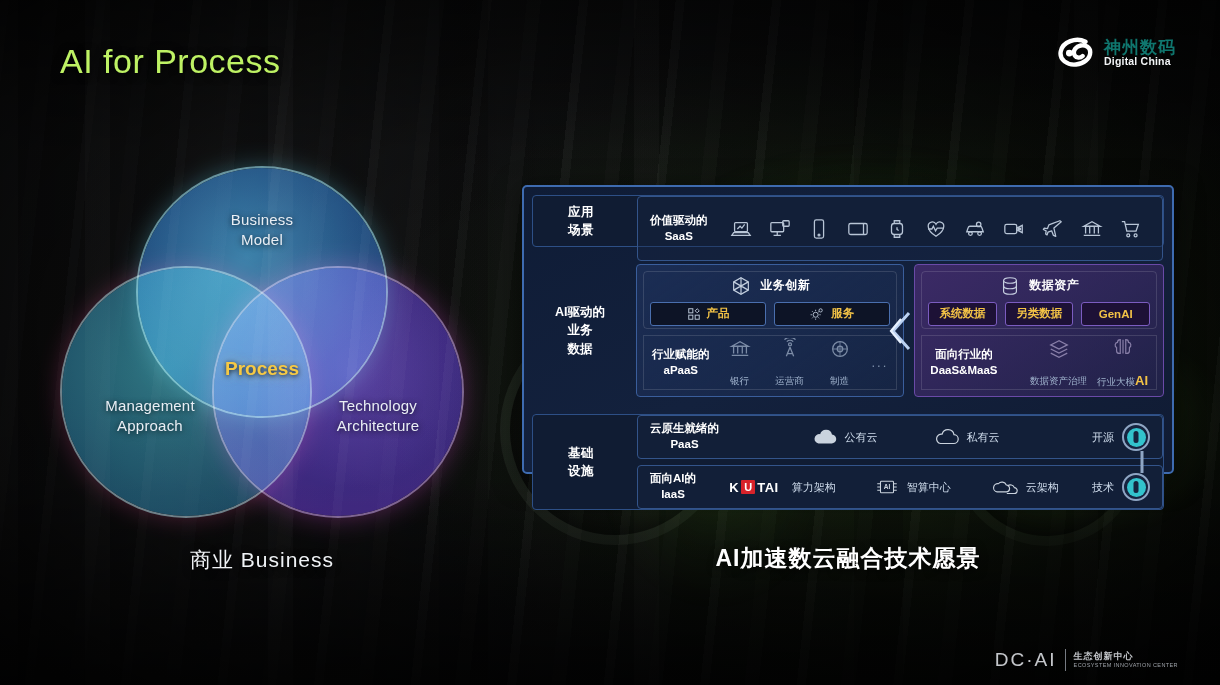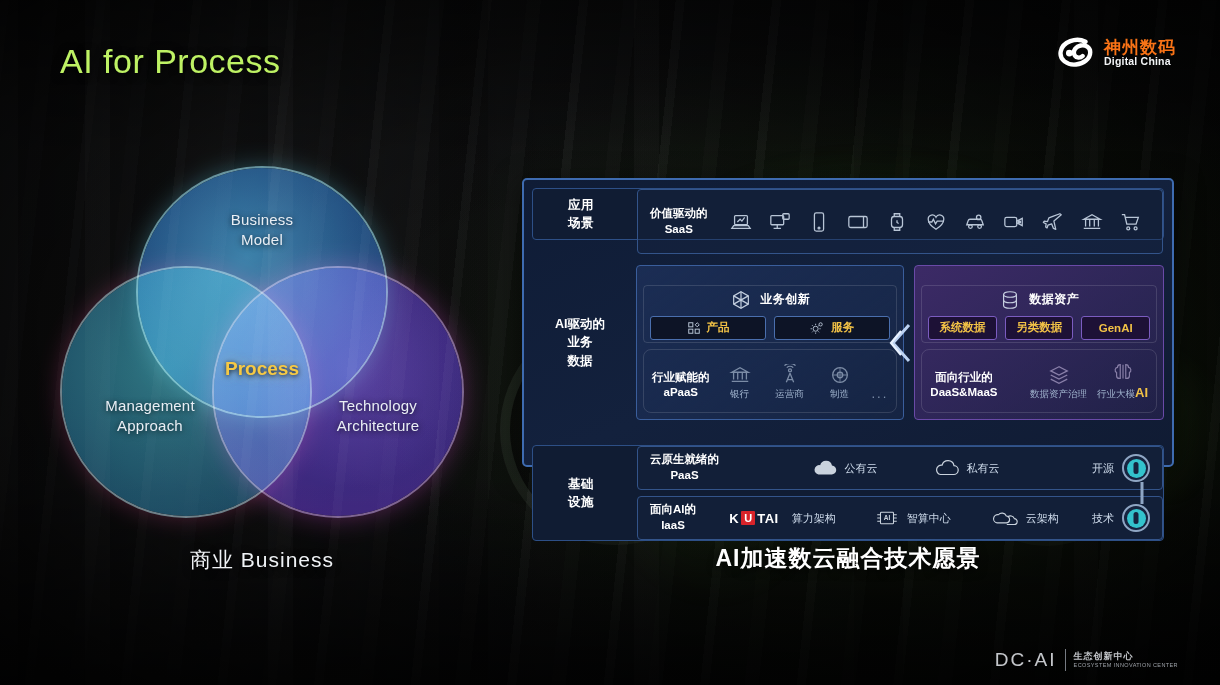--- a/index.html
+++ b/index.html
@@ -71,21 +71,21 @@
     font-size: 34px; font-weight: 400; letter-spacing: .5px;
     color: #bef264;
     text-shadow: 0 2px 10px rgba(0,0,0,.9);
   }
   .brand {
     position: absolute; right: 44px; top: 36px;
     display: flex; align-items: center; gap: 9px;
   }
   .brand-mark { width: 38px; height: 34px; }
   .brand-text { line-height: 1.05; }
-  .brand-cn { font-size: 17px; font-weight: 700; color: #f97316; letter-spacing: 1px; }
+  .brand-cn { font-size: 17px; font-weight: 700; color: #0f766e; letter-spacing: 1px; }
   .brand-en { font-size: 10.5px; font-weight: 700; color: #f2f4f6; letter-spacing: .2px; }
 
   
   .venn { position: absolute; left: 62px; top: 168px; width: 400px; height: 352px; }
   .circle {
     position: absolute; width: 248px; height: 248px; border-radius: 50%;
     mix-blend-mode: screen;
   }
   .circle.c-top {
     left: 76px; top: 0;
@@ -117,26 +117,26 @@
     text-shadow: 0 1px 5px rgba(0,0,0,.85), 0 0 14px rgba(246,201,68,.35);
   }
   .caption-left {
     position: absolute; left: 62px; top: 546px; width: 400px;
     text-align: center; font-size: 21px; color: #f0f3f6; letter-spacing: 1px;
     text-shadow: 0 2px 8px rgba(0,0,0,.9);
   }
 
   
   .arch {
-    position: absolute; left: 522px; top: 178px; width: 652px; height: 289px;
+    position: absolute; left: 522px; top: 185px; width: 652px; height: 289px;
     background: linear-gradient(155deg, #0f1c36 0%, #13213d 50%, #101b33 100%);
     border: 2px solid #3e6bb0;
     border-radius: 5px;
     padding: 8px;
-    display: flex; flex-direction: column; gap: 25px;
+    display: flex; flex-direction: column; gap: 17px;
     box-shadow: 0 6px 28px rgba(0,0,0,.55);
   }
   .band { display: flex; gap: 8px; }
   .band-label {
     flex: 0 0 96px;
     display: flex; align-items: center; justify-content: center;
     color: #ffffff; font-size: 12.5px; font-weight: 700; line-height: 1.45;
     text-align: center; letter-spacing: .5px;
   }
   .band-body { flex: 1; display: flex; flex-direction: column; gap: 6px; }
@@ -155,38 +155,38 @@
   .band-2 { flex: 1; display: flex; gap: 8px; }
   .b2-label {
     flex: 0 0 96px; display: flex; align-items: center; justify-content: center;
     color: #fff; font-size: 12.5px; font-weight: 700; line-height: 1.45; text-align: center;
   }
   .b2-cols { flex: 1; display: flex; gap: 10px; position: relative; }
   .b2-col { flex: 1; display: flex; flex-direction: column; gap: 6px; border-radius: 4px; padding: 6px; }
   .b2-col.left  { background: linear-gradient(145deg, #1b2d54, #20346040); border: 1px solid #3a5e9c; }
   .b2-col.right { background: linear-gradient(145deg, #3c2a66, #4b2f7a40); border: 1px solid #6a4aa8; }
   .col-top { flex: 0 0 58px; display: flex; flex-direction: column; align-items: center; justify-content: center; gap: 5px;
-             border: 1px solid rgba(255,255,255,.13); border-radius: 4px; margin-top: 13px; }
+             border: 1px solid rgba(255,255,255,.13); border-radius: 4px; }
   .col-head { display: flex; align-items: center; gap: 8px; }
   .col-head-text { color: #fff; font-size: 12px; font-weight: 700; letter-spacing: .5px; }
   .chips { display: flex; gap: 8px; width: 100%; padding: 0 6px; }
   .chip {
     flex: 1; height: 24px; display: flex; align-items: center; justify-content: center; gap: 6px;
     background: #0d1426; border: 1px solid #4a6fae; border-radius: 3px;
     color: #f2c246; font-size: 11.5px; font-weight: 700;
   }
   .chip.violet { background: #1d1136; border-color: #7b5cc0; }
   .col-bot {
-    flex: 1; display: flex; align-items: flex-end; gap: 10px; padding: 11px 8px;
-    border: 1px solid rgba(255,255,255,.13); border-radius: 8px;
+    flex: 1; display: flex; align-items: center; gap: 10px; padding: 0 8px;
+    border: 1px solid rgba(255,255,255,.13); border-radius: 0;
   }
   .mini { display: flex; flex-direction: column; align-items: center; gap: 2px; min-width: 40px; }
   .mini-ico { width: 22px; height: 22px; opacity: .62; }
   .mini-ico svg { width: 100%; height: 100%; }
-  .mini-txt { font-size: 9.5px; color: #9fb2cc; white-space: nowrap; }
+  .mini-txt { font-size: 9.5px; color: #9fb2cc; white-space: nowrap; margin-top: 13px; }
   .ellipsis { color: #7e90ab; font-size: 13px; letter-spacing: 2px; margin-left: 2px; }
   .connector {
     position: absolute; left: 50%; top: 50%; transform: translate(-50%, -50%);
     width: 26px; height: 44px; z-index: 5; pointer-events: none;
   }
 
   .band-3 { flex: 0 0 96px; background: #101c33; border: 1px solid #2d4f86; border-radius: 4px; }
   .b3-rows { flex: 1; display: flex; flex-direction: column; gap: 6px; position: relative; }
   .b3-row {
     flex: 1; display: flex; align-items: center; gap: 12px; padding: 0 12px;

